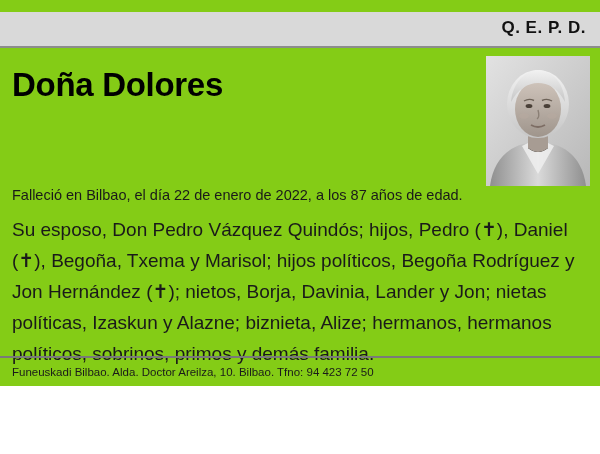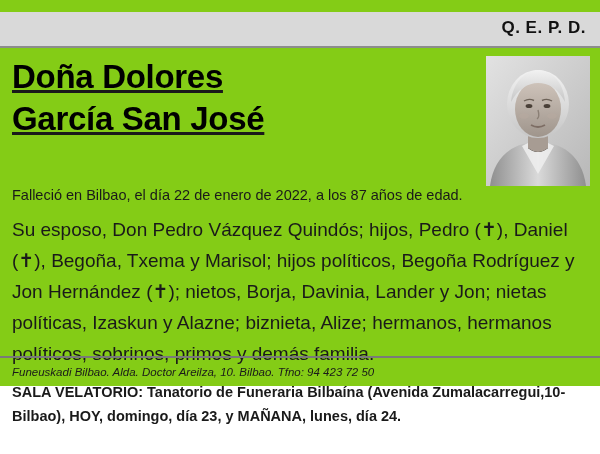--- a/index.html
+++ b/index.html
@@ -45,23 +45,22 @@
     left: 0;
     top: 46px;
     width: 600px;
     height: 2px;
     background: #8c8c8c;
   }
   
   .name-block {
     position: absolute;
     left: 12px;
-    top: 56px;
+    top: 64px;
     width: 440px;
-    text-decoration: underline;
   }
   .name-line {
     font-size: 33px;
     font-weight: bold;
     line-height: 1.26;
     letter-spacing: -0.3px;
     color: #000000;
     white-space: nowrap;
   }
   
@@ -107,35 +106,33 @@
     width: 600px;
     height: 2px;
     background: #7a7a7a;
   }
   .footer {
     position: absolute;
     left: 12px;
     bottom: 8px;
     font-size: 11.5px;
     color: #1a1a1a;
-    font-style: italic;
   }
 </style>
 </head>
 <body>
 
 <div class="obituary">
 
   <div class="top-band"></div>
   <div class="qepd">Q. E. P. D.</div>
   <div class="band-rule"></div>
 
   <div class="name-block">
     <div class="name-line">Doña Dolores</div>
-    <div class="name-line">García San José</div>
   </div>
 
   <div class="portrait">
     <svg width="104" height="130" viewBox="0 0 104 130" aria-hidden="true">
       <defs>
         <linearGradient id="bg" x1="0" y1="0" x2="1" y2="1">
           <stop offset="0%" stop-color="#e2e2e2"></stop>
           <stop offset="100%" stop-color="#b8b8b8"></stop>
         </linearGradient>
         <linearGradient id="skin" x1="0" y1="0" x2="0" y2="1">
@@ -175,19 +172,18 @@
       <path d="M45 69 q7 4 14 0" stroke="#7d6d64" stroke-width="1.8" fill="none"></path>
 
       <ellipse cx="38" cy="60" rx="5" ry="3" fill="#b7aaa0" opacity="0.5"></ellipse>
       <ellipse cx="66" cy="60" rx="5" ry="3" fill="#b7aaa0" opacity="0.5"></ellipse>
     </svg>
   </div>
 
   <div class="body-text">
     <div class="line-death">Falleció en Bilbao, el día 22 de enero de 2022, a los 87 años de edad.</div>
     <div class="family">Su esposo, Don Pedro Vázquez Quindós; hijos, Pedro (✝), Daniel (✝), Begoña, Txema y Marisol; hijos políticos, Begoña Rodríguez y Jon Hernández (✝); nietos, Borja, Davinia, Lander y Jon; nietas políticas, Izaskun y Alazne; biznieta, Alize; hermanos, hermanos políticos, sobrinos, primos y demás familia.</div>
-    <div class="velatorio">SALA VELATORIO: Tanatorio de Funeraria Bilbaína (Avenida Zumalacarregui,10-Bilbao), HOY, domingo, día 23, y MAÑANA, lunes, día 24.</div>
   </div>
 
   <div class="footer-rule"></div>
   <div class="footer">Funeuskadi Bilbao. Alda. Doctor Areilza, 10. Bilbao. Tfno: 94 423 72 50</div>
 
 </div>
 
 </body></html>

